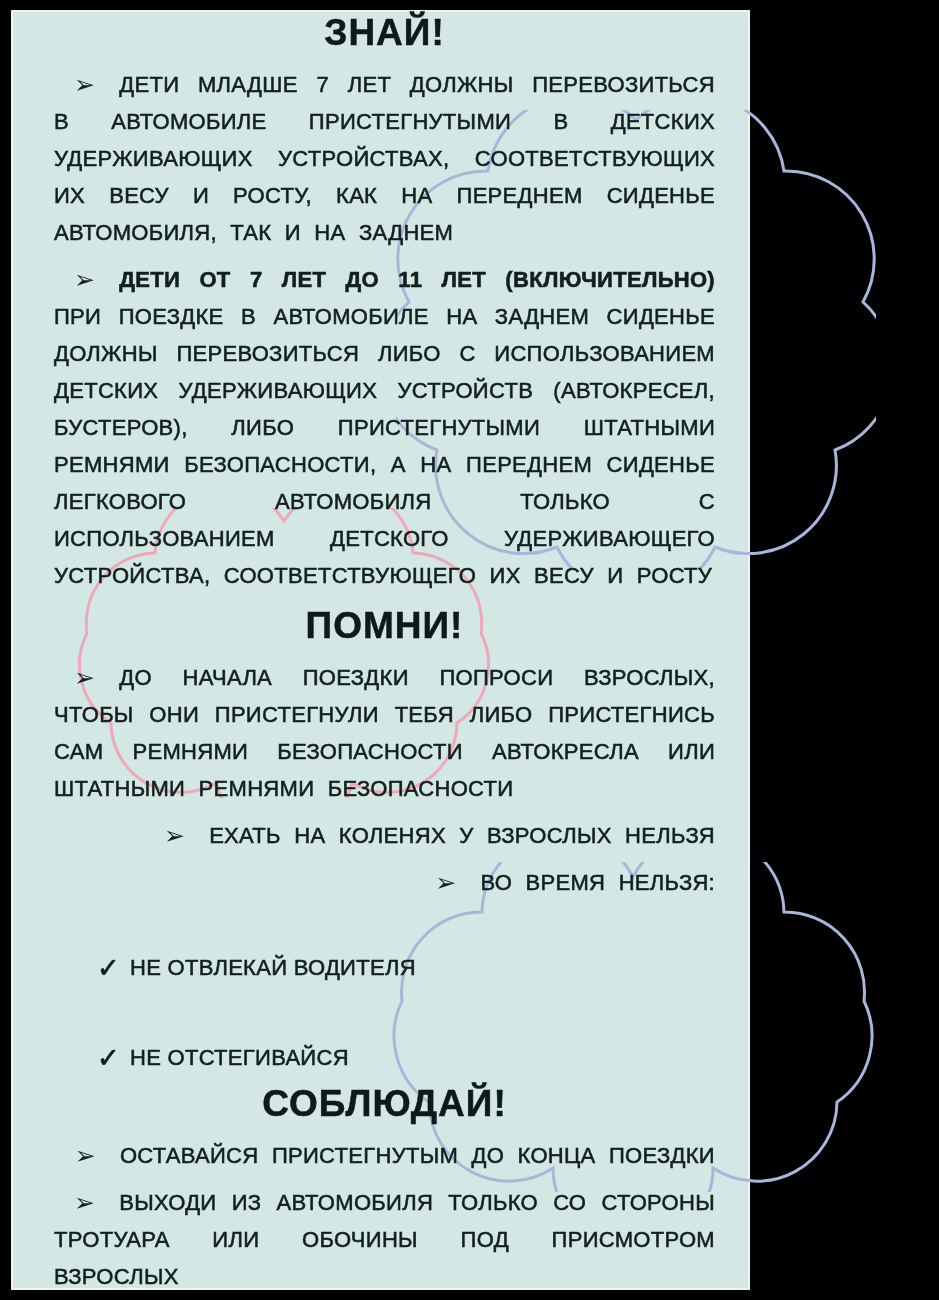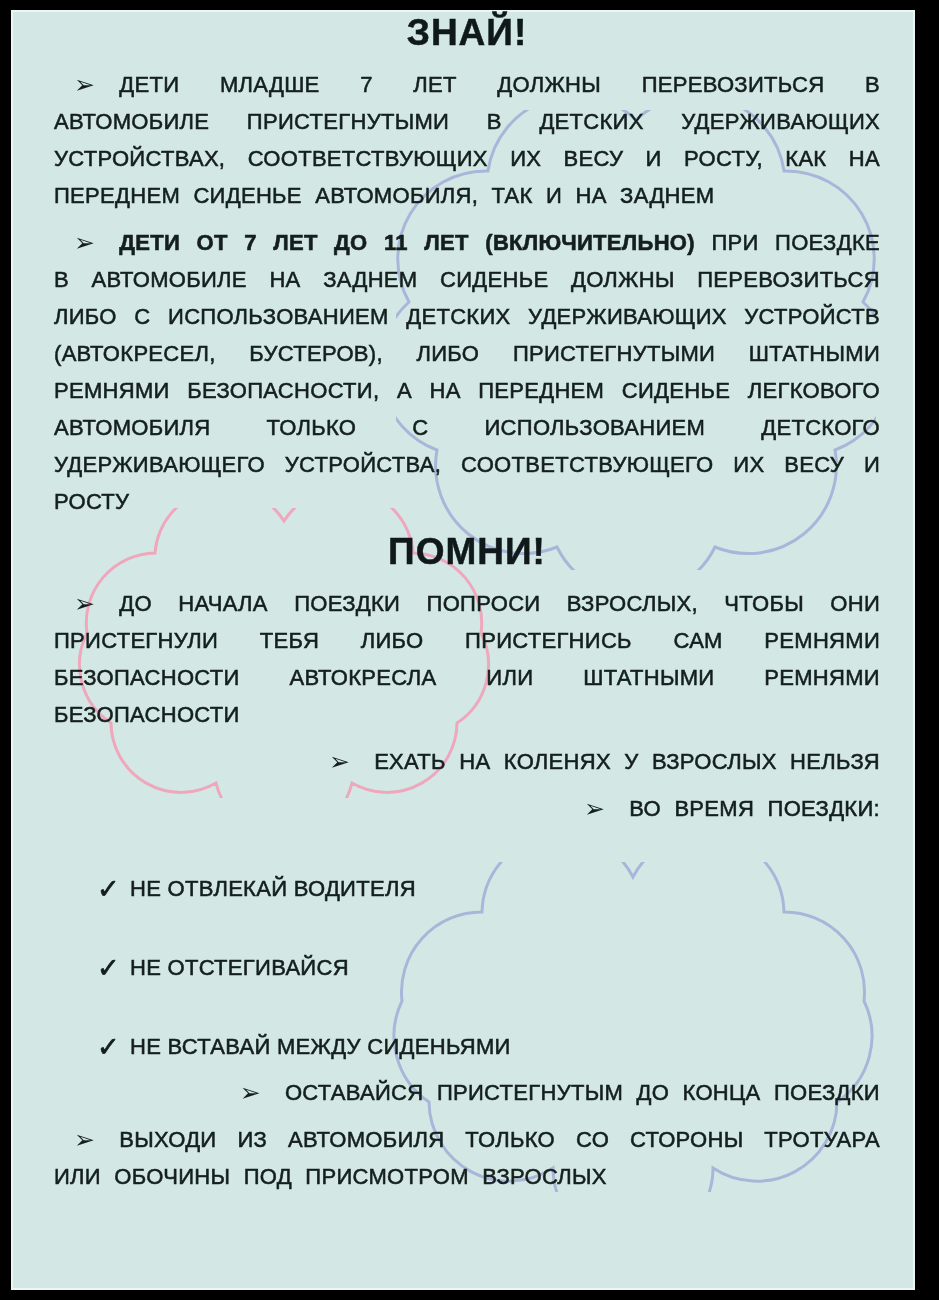--- a/index.html
+++ b/index.html
@@ -5,21 +5,21 @@
   html, body { margin: 0; padding: 0; }
   body {
     width: 939px; height: 1300px;
     background: #000;
     overflow: hidden;
     font-family: "Liberation Sans", "DejaVu Sans", sans-serif;
   }
   .frame {
     position: absolute;
     left: 11px; top: 10px;
-    width: 904px; height: 1280px;
+    width: 739px; height: 1280px;
     background: #d3e8e5;
     box-shadow: inset 0 0 0 2px #edf6f4;
   }
   .content {
     position: relative;
     z-index: 2;
     padding: 0 26px 0 34px;
     color: #141f1d;
   }
   h1.sec-title {
@@ -64,21 +64,21 @@
     font-weight: 700;
     -webkit-text-stroke: 0.6px #141f1d;
   }
   .check-list {
     margin: 0 0 0 52px;
     padding: 0;
     list-style: none;
   }
   .check-list li {
     font-size: 22px;
-    line-height: 35px;
+    line-height: 46px;
     letter-spacing: 0.3px;
     font-weight: 400;
     -webkit-text-stroke: 0.55px #141f1d;
     white-space: nowrap;
     margin-top: 42px;
   }
   .check {
     display: inline-block;
     font-family: "DejaVu Sans", sans-serif;
     font-size: 27px;
@@ -126,27 +126,27 @@
     <p class="item mh4"><span class="bullet">➢</span><span>ДЕТИ МЛАДШЕ 7 ЛЕТ ДОЛЖНЫ ПЕРЕВОЗИТЬСЯ В АВТОМОБИЛЕ ПРИСТЕГНУТЫМИ В ДЕТСКИХ УДЕРЖИВАЮЩИХ УСТРОЙСТВАХ, СООТВЕТСТВУЮЩИХ ИХ ВЕСУ И РОСТУ, КАК НА ПЕРЕДНЕМ СИДЕНЬЕ АВТОМОБИЛЯ, ТАК И НА ЗАДНЕМ</span></p>
 
     <p class="item mh8"><span class="bullet">➢</span><span class="bold-lead">ДЕТИ ОТ 7 ЛЕТ ДО 11 ЛЕТ (ВКЛЮЧИТЕЛЬНО)</span> <span>ПРИ ПОЕЗДКЕ В АВТОМОБИЛЕ НА ЗАДНЕМ СИДЕНЬЕ ДОЛЖНЫ ПЕРЕВОЗИТЬСЯ ЛИБО С ИСПОЛЬЗОВАНИЕМ ДЕТСКИХ УДЕРЖИВАЮЩИХ УСТРОЙСТВ (АВТОКРЕСЕЛ, БУСТЕРОВ), ЛИБО ПРИСТЕГНУТЫМИ ШТАТНЫМИ РЕМНЯМИ БЕЗОПАСНОСТИ, А НА ПЕРЕДНЕМ СИДЕНЬЕ ЛЕГКОВОГО АВТОМОБИЛЯ ТОЛЬКО С ИСПОЛЬЗОВАНИЕМ ДЕТСКОГО УДЕРЖИВАЮЩЕГО УСТРОЙСТВА, СООТВЕТСТВУЮЩЕГО ИХ ВЕСУ И РОСТУ</span></p>
 
     <h1 class="sec-title t-remember">ПОМНИ!</h1>
 
     <p class="item mh4"><span class="bullet">➢</span><span>ДО НАЧАЛА ПОЕЗДКИ ПОПРОСИ ВЗРОСЛЫХ, ЧТОБЫ ОНИ ПРИСТЕГНУЛИ ТЕБЯ ЛИБО ПРИСТЕГНИСЬ САМ РЕМНЯМИ БЕЗОПАСНОСТИ АВТОКРЕСЛА ИЛИ ШТАТНЫМИ РЕМНЯМИ БЕЗОПАСНОСТИ</span></p>
 
     <p class="item single"><span class="bullet">➢</span><span>ЕХАТЬ НА КОЛЕНЯХ У ВЗРОСЛЫХ НЕЛЬЗЯ</span></p>
 
-    <p class="item single"><span class="bullet">➢</span><span>ВО ВРЕМЯ ПОЕЗДКИ:</span></p>
+    <p class="item single"><span class="bullet">➢</span><span>ВО ВРЕМЯ НЕЛЬЗЯ:</span></p>
 
     <ul class="check-list">
       <li><span class="check">✓</span><span>НЕ ОТВЛЕКАЙ ВОДИТЕЛЯ</span></li>
       <li><span class="check">✓</span><span>НЕ ОТСТЕГИВАЙСЯ</span></li>
-      <li><span class="check">✓</span><span>НЕ ВСТАВАЙ МЕЖДУ СИДЕНЬЯМИ</span></li>
     </ul>
 
+    <h1 class="sec-title t-comply">СОБЛЮДАЙ!</h1>
 
     <p class="item single"><span class="bullet">➢</span><span>ОСТАВАЙСЯ ПРИСТЕГНУТЫМ ДО КОНЦА ПОЕЗДКИ</span></p>
 
     <p class="item mh2"><span class="bullet">➢</span><span>ВЫХОДИ ИЗ АВТОМОБИЛЯ ТОЛЬКО СО СТОРОНЫ ТРОТУАРА ИЛИ ОБОЧИНЫ ПОД ПРИСМОТРОМ ВЗРОСЛЫХ</span></p>
 
   </div>
 </div>
 
 </body></html>

